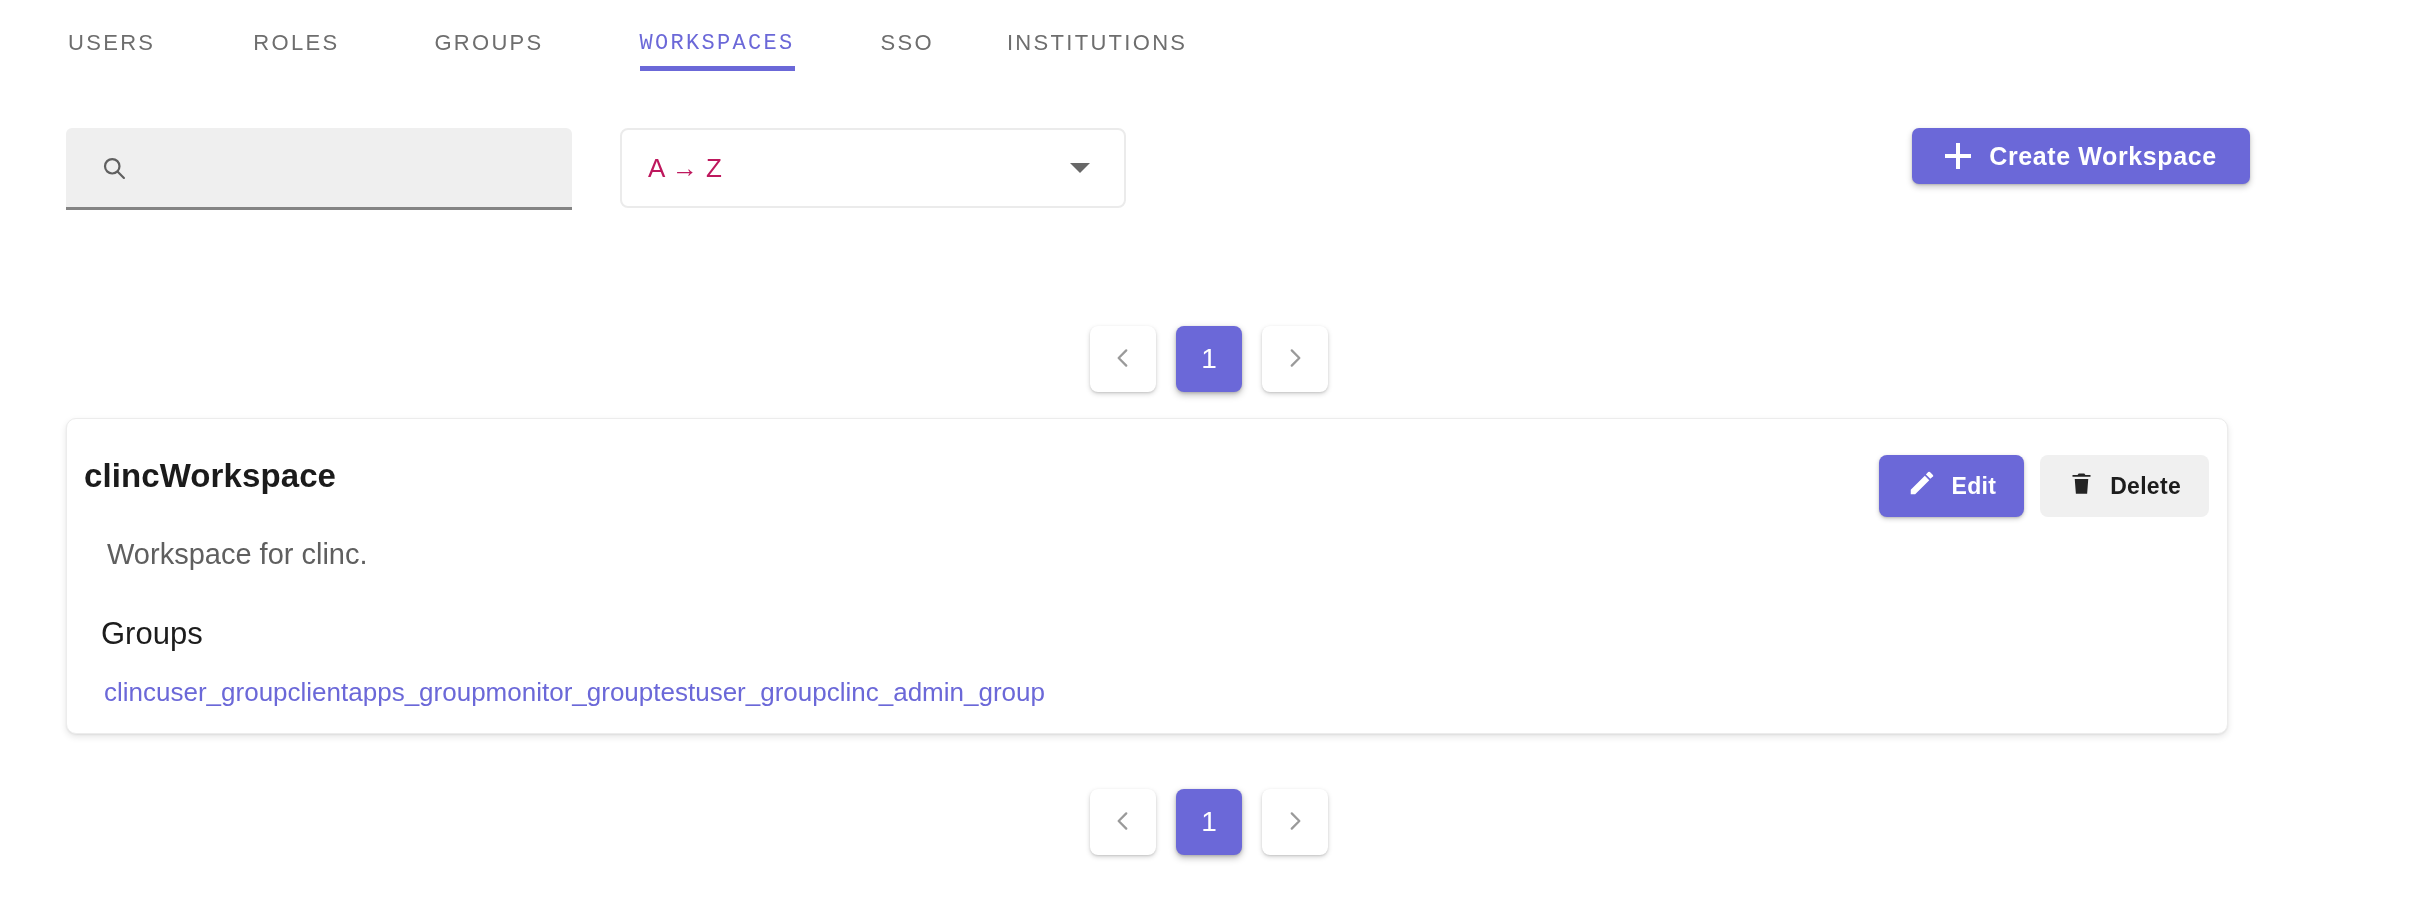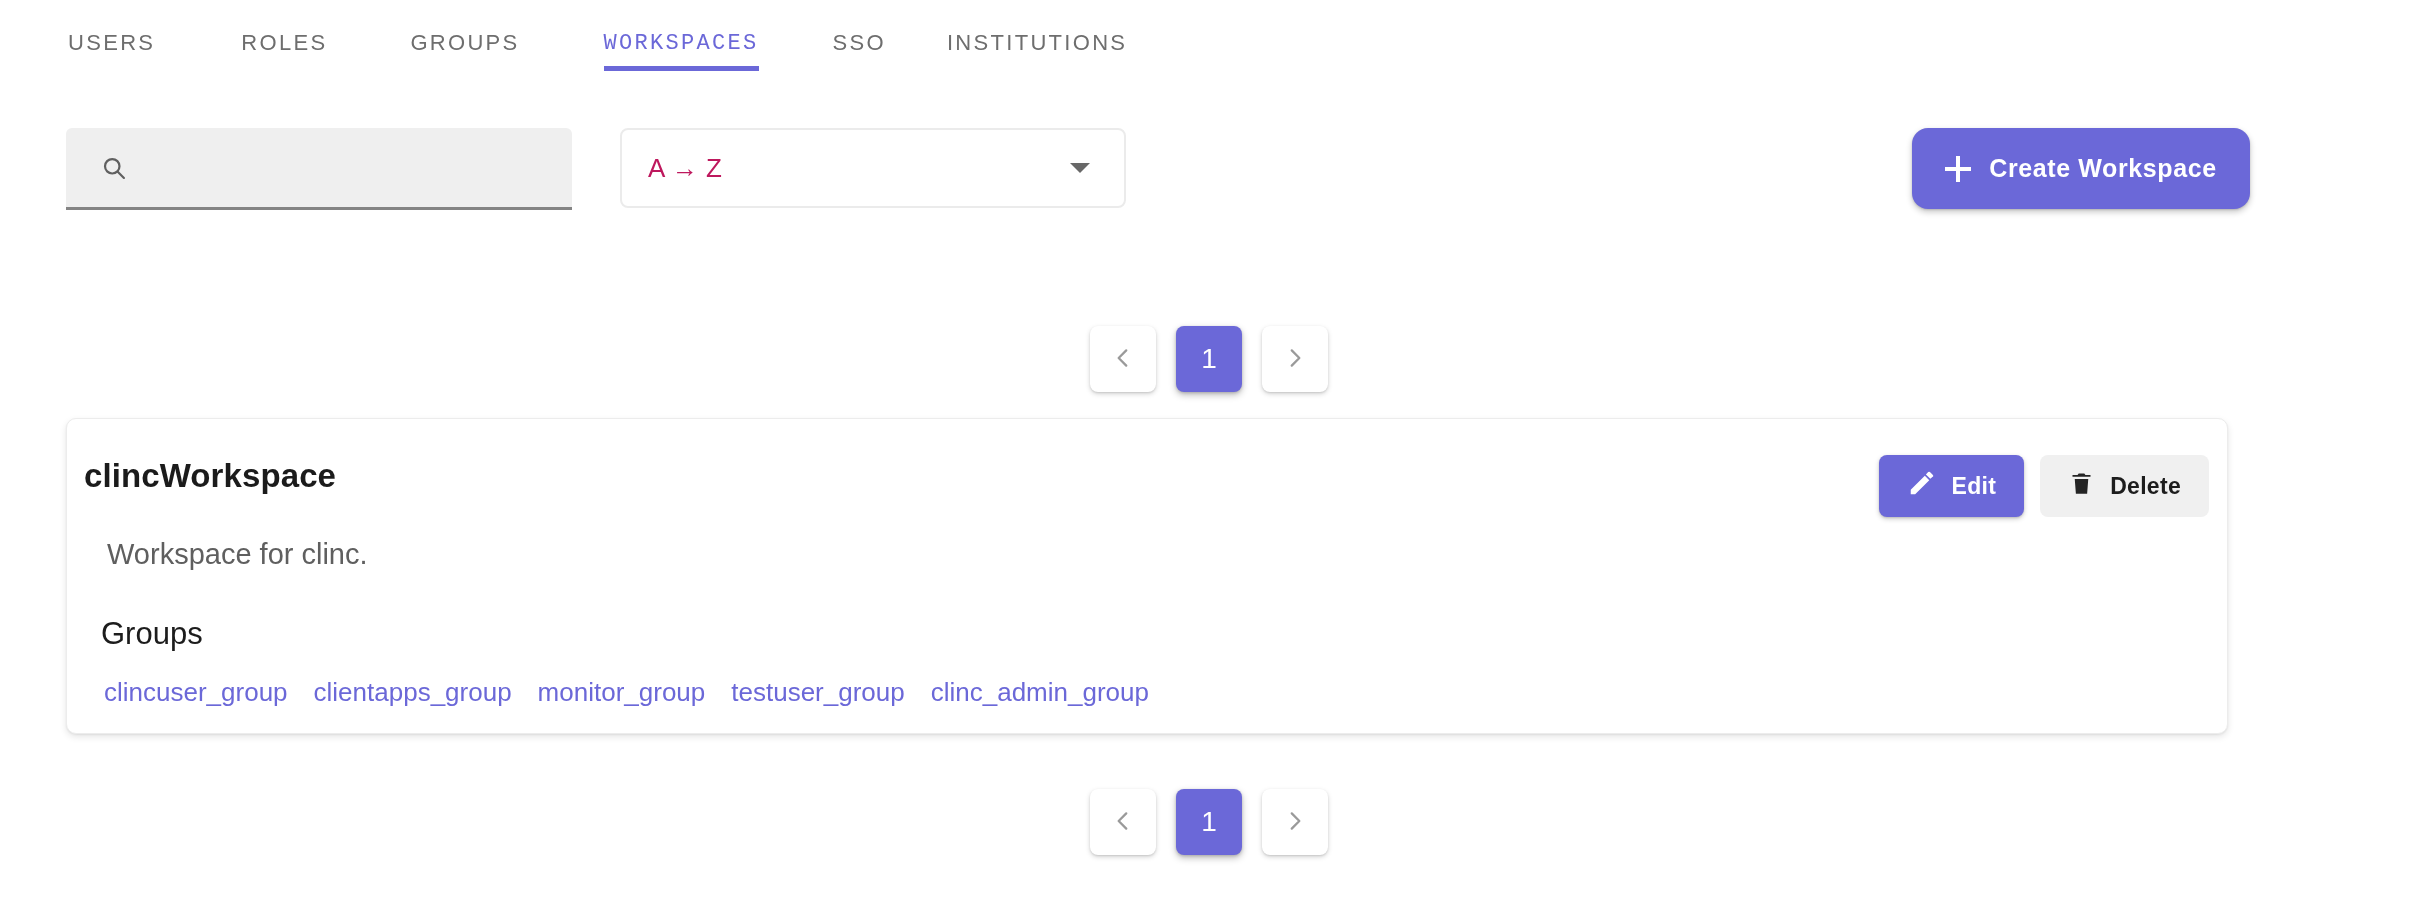--- a/index.html
+++ b/index.html
@@ -23,20 +23,21 @@
 
   
   .tabbar {
     position: absolute;
     left: 0;
     top: 0;
     width: 1917px;
     height: 118px;
     display: flex;
     align-items: flex-start;
+    gap: 12px;
   }
   .tab {
     position: relative;
     height: 118px;
     display: flex;
     align-items: center;
     justify-content: center;
     box-sizing: border-box;
     padding: 0 0 32px 0;
     font-size: 22px;
@@ -132,24 +133,24 @@
     border-left: 10px solid transparent;
     border-right: 10px solid transparent;
     border-top: 10px solid #686868;
   }
 
   .create-btn {
     position: absolute;
     left: 1912px;
     top: 0;
     width: 338px;
-    height: 81px;
+    height: 56px;
     background: #6b68d8;
     border: none;
-    border-radius: 16px;
+    border-radius: 7px;
     box-shadow: 0 3px 6px rgba(0,0,0,0.22), 0 1px 2px rgba(0,0,0,0.14);
     display: flex;
     align-items: center;
     justify-content: center;
     gap: 18px;
     cursor: pointer;
     color: #ffffff;
     font-family: "Liberation Sans", sans-serif;
     font-size: 25px;
     font-weight: bold;
@@ -241,21 +242,20 @@
     font-size: 31px;
     font-weight: 400;
     color: #1c1c1c;
   }
   .groups-list {
     position: absolute;
     left: 37px;
     top: 258px;
     display: flex;
     align-items: center;
-    gap: 26px;
     justify-content: flex-end;
   }
   .group-link {
     font-size: 26px;
     color: #6b68d8;
     cursor: pointer;
     text-decoration: none;
     white-space: nowrap;
   }
   .card-actions {

